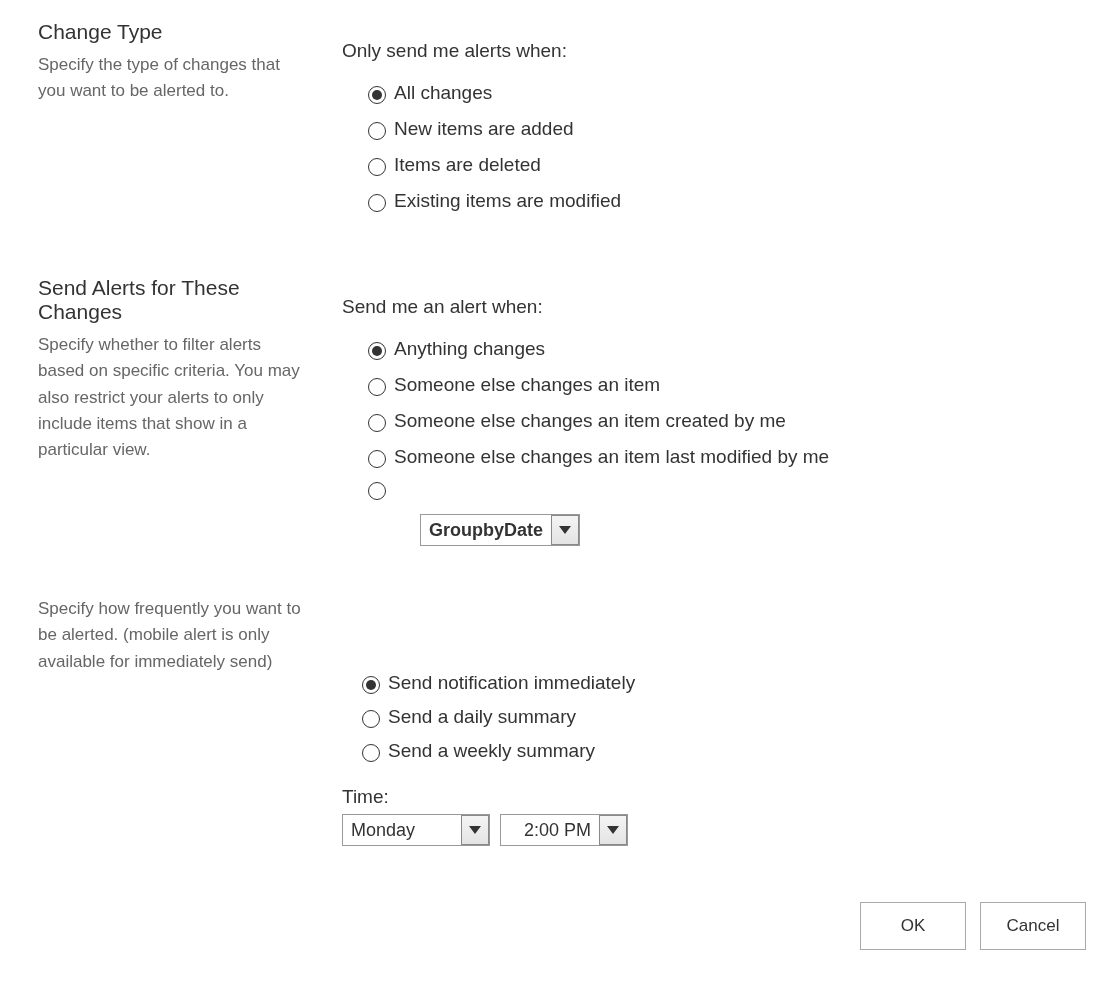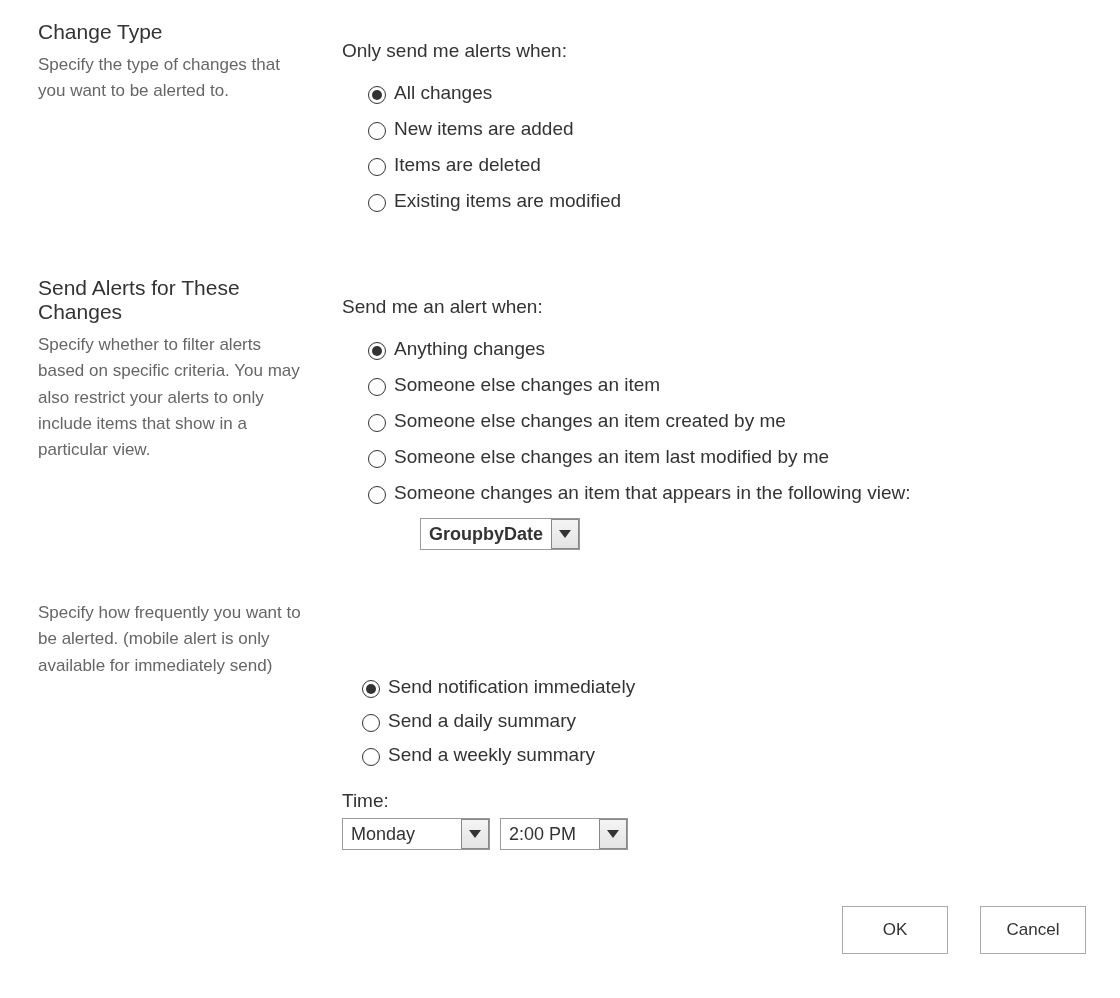--- a/index.html
+++ b/index.html
@@ -122,21 +122,21 @@
       color: #333;
       margin-bottom: 6px;
     }
     .selects-row {
       display: flex;
       gap: 10px;
     }
     .buttons-row {
       display: flex;
       justify-content: flex-end;
-      gap: 32px;
+      gap: 14px;
       padding: 26px 34px 10px 0;
     }
     .btn {
       border: 1px solid #aaa;
       background: #fff;
       min-width: 106px;
       height: 48px;
       font-size: 17px;
       color: #333;
       cursor: pointer;
@@ -206,21 +206,20 @@
       <div class="radio-option">
         <span class="radio-circle"></span>
         <span class="radio-label">Someone else changes an item created by me</span>
       </div>
       <div class="radio-option">
         <span class="radio-circle"></span>
         <span class="radio-label">Someone else changes an item last modified by me</span>
       </div>
       <div class="radio-option">
         <span class="radio-circle"></span>
-        <span class="radio-label">Someone changes an item that appears in the following view:</span>
       </div>
       <div class="view-select-wrap">
         <div class="select-box">
           <span class="select-text">GroupbyDate</span>
           <span class="select-arrow">
             <svg viewBox="0 0 12 8">
                 <polygon points="0,0 12,0 6,8"></polygon>
               </svg>
           </span>
         </div>
@@ -253,21 +252,21 @@
       <div class="selects-row">
         <div class="select-box" style="min-width:148px;">
           <span class="select-text" style="flex:1;">Monday</span>
           <span class="select-arrow">
             <svg viewBox="0 0 12 8">
                 <polygon points="0,0 12,0 6,8"></polygon>
               </svg>
           </span>
         </div>
         <div class="select-box" style="min-width:128px;">
-          <span class="select-text" style="flex:1;">2:00 PM</span>
+          <span class="select-text" style="flex:1;text-align:right;">2:00 PM</span>
           <span class="select-arrow">
             <svg viewBox="0 0 12 8">
                 <polygon points="0,0 12,0 6,8"></polygon>
               </svg>
           </span>
         </div>
       </div>
     </div>
   </div>
 </div>

